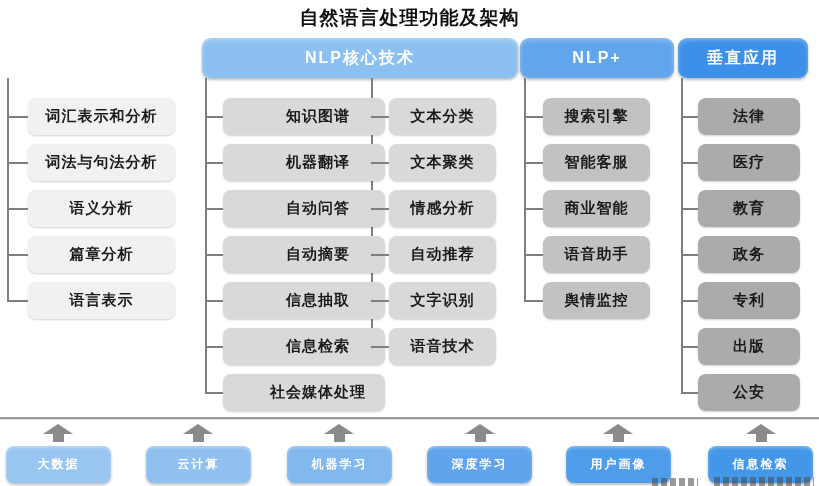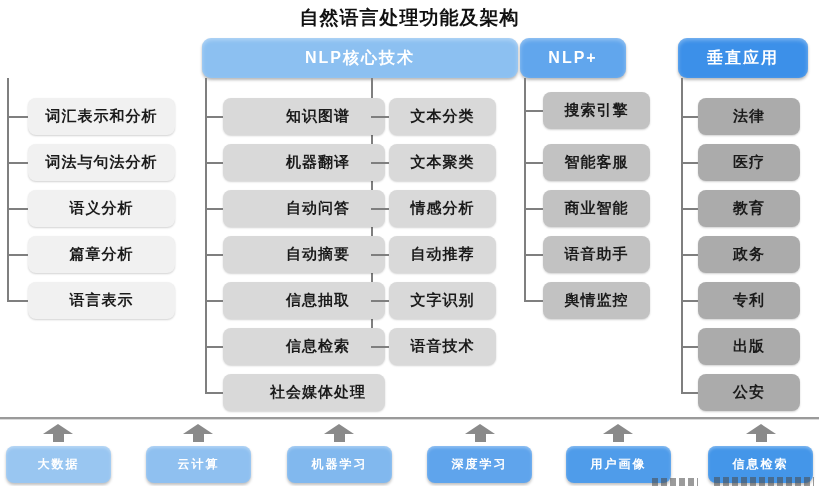--- a/index.html
+++ b/index.html
@@ -14,21 +14,21 @@
 
   .title{position:absolute;top:5px;left:0;width:819px;text-align:center;
          font-size:19px;font-weight:bold;color:#111;letter-spacing:1px;}
 
   .header{position:absolute;top:38px;height:40px;border-radius:9px;
           display:flex;align-items:center;justify-content:center;
           color:#fff;font-size:16px;font-weight:600;letter-spacing:2px;
           box-shadow:0 2px 3px rgba(0,0,0,.28), inset 0 2px 4px rgba(255,255,255,.35);}
   .h1{left:8px;width:168px;background:var(--h0);}
   .h2{left:202px;width:316px;background:var(--h1);}
-  .h3{left:520px;width:106px;background:var(--h2);}
+  .h3{left:520px;width:154px;background:var(--h2);}
   .h4{left:678px;width:130px;background:var(--h3);}
 
   .vline{position:absolute;top:78px;width:2px;background:var(--line);}
 
   .node{position:absolute;height:37px;border-radius:8px;
         display:flex;align-items:center;justify-content:center;
         font-size:15px;font-weight:600;color:#1b1b1b;letter-spacing:1px;
         box-shadow:0 1px 2px rgba(0,0,0,.18);text-align:center;}
   .c1{left:28px;width:147px;background:var(--g0);}
   .c2l{left:223px;width:134px;background:var(--g1);padding-left:28px;}
@@ -144,21 +144,21 @@
     </div>
   <div class="node c2r" style="top:282px">
       <i class="stub"></i>
       <span>文字识别</span>
     </div>
   <div class="node c2r" style="top:328px">
       <i class="stub"></i>
       <span>语音技术</span>
     </div>
 
-  <div class="node c3" style="top:92px">
+  <div class="node c3" style="top:98px">
       <i class="stub"></i>
       <span>搜索引擎</span>
     </div>
   <div class="node c3" style="top:144px">
       <i class="stub"></i>
       <span>智能客服</span>
     </div>
   <div class="node c3" style="top:190px">
       <i class="stub"></i>
       <span>商业智能</span>

